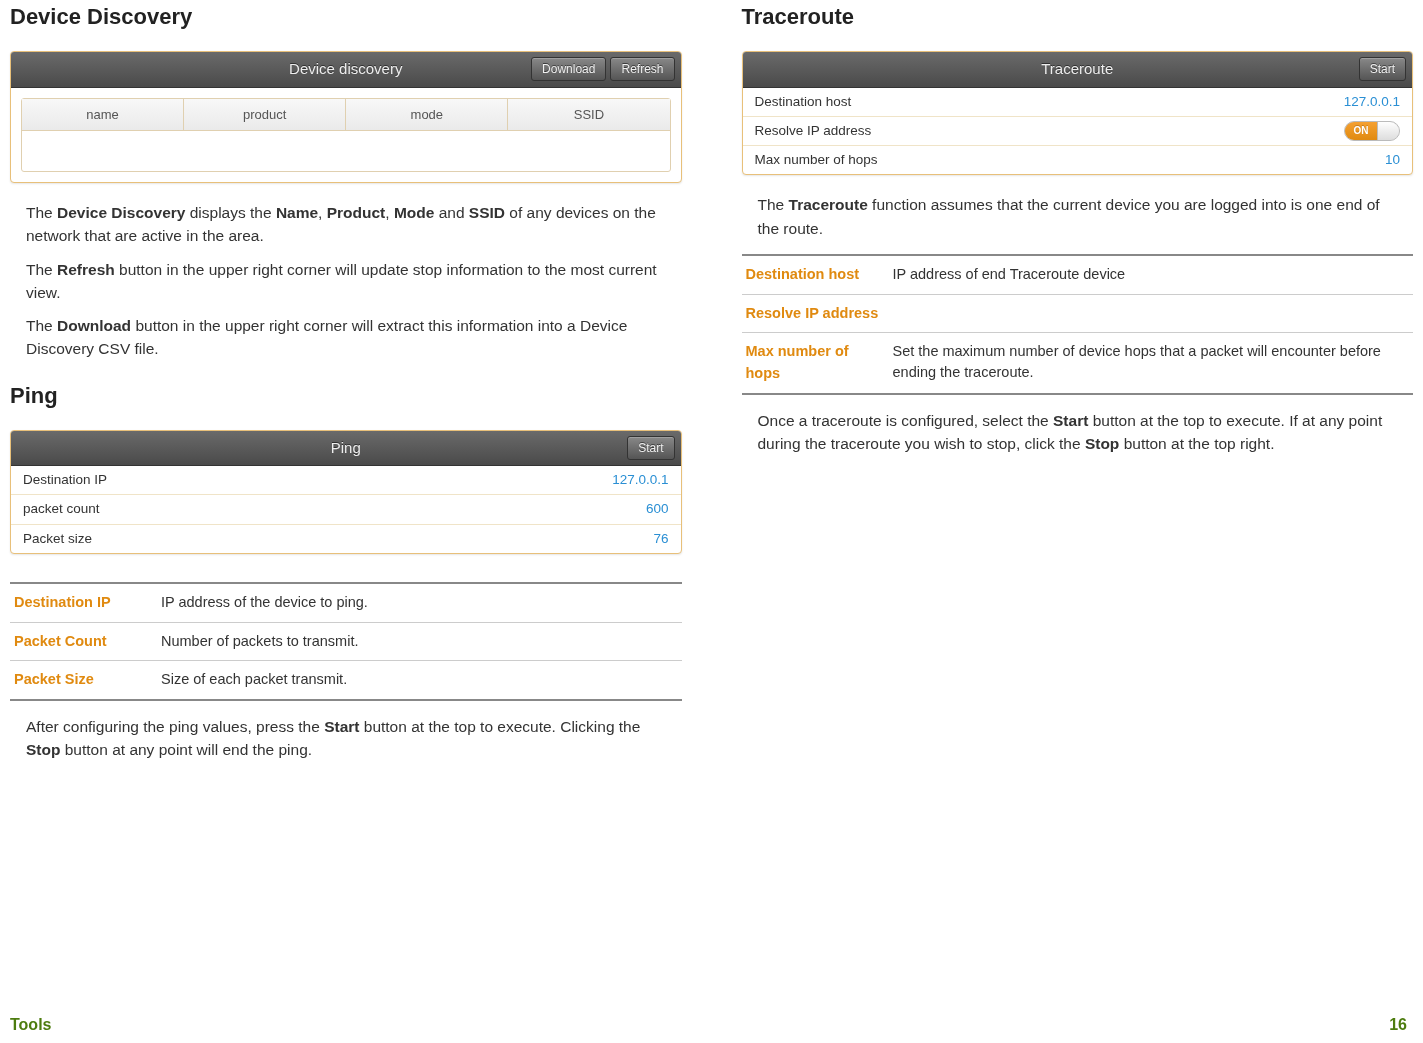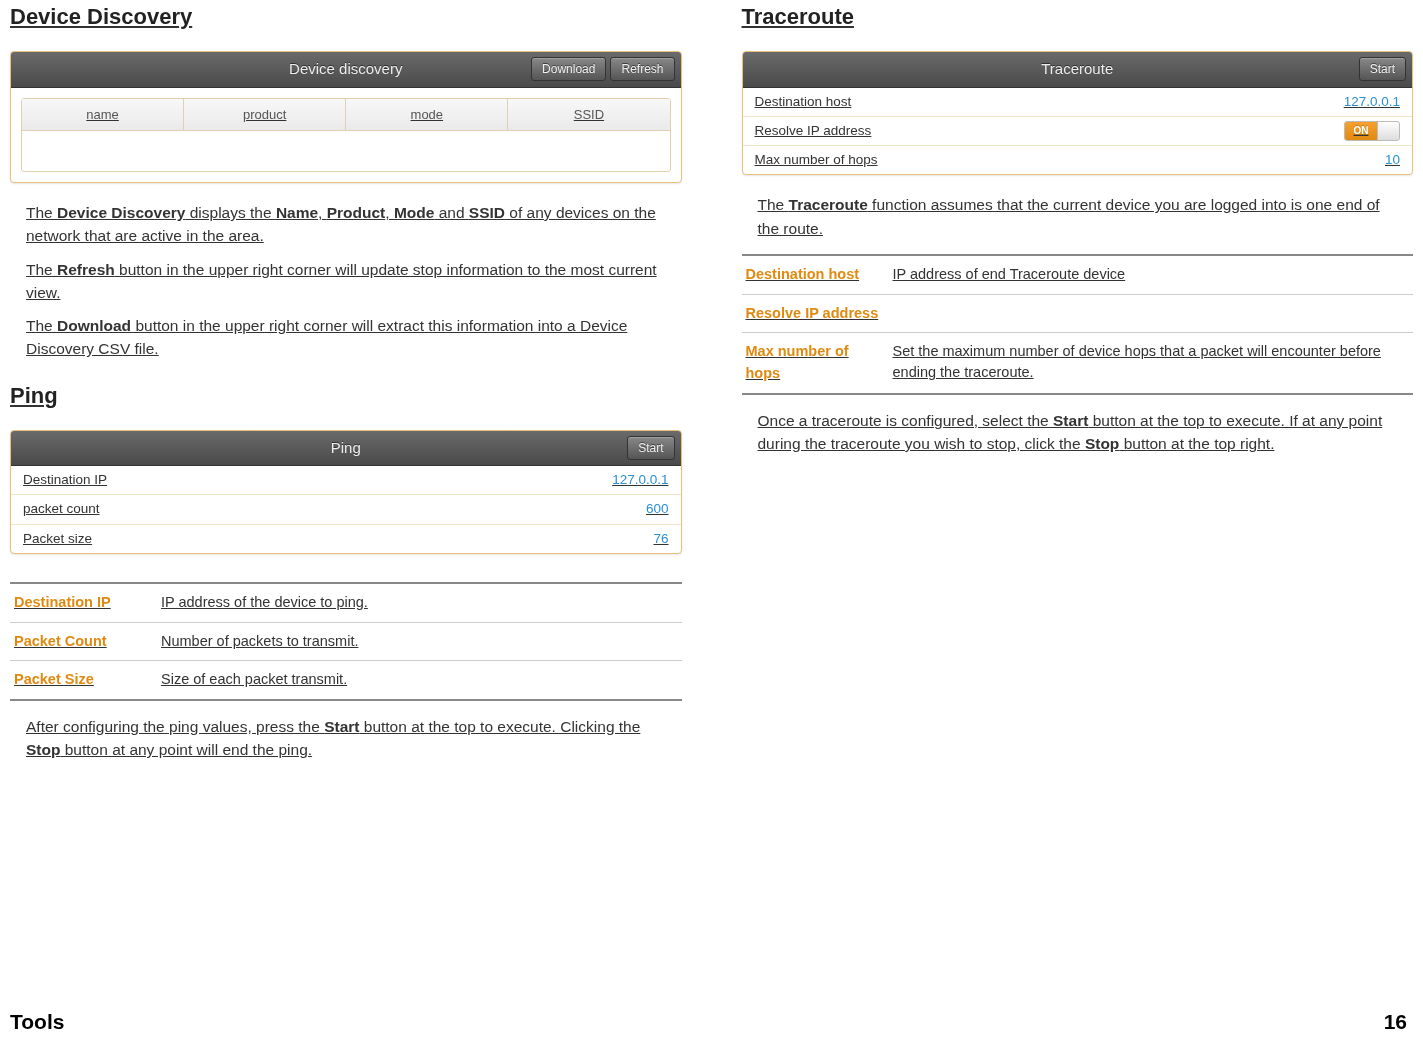--- a/index.html
+++ b/index.html
@@ -10,21 +10,20 @@
     background: #fff;
     width: 1423px;
     height: 1043px;
     position: relative;
     line-height: 1.5;
   }
   .page {
     display: flex;
     gap: 60px;
     padding: 0 10px 0 10px;
-    text-decoration: underline;
   }
   .col { flex: 1; }
   h2 {
     font-size: 22px;
     font-weight: bold;
     color: #222;
     margin-bottom: 18px;
   }
   .panel {
     border: 1px solid #e8c07a;
@@ -96,21 +95,21 @@
   }
   .kv-panel .row:last-child { border-bottom: none; }
   .kv-panel .k { color: #333; }
   .kv-panel .v { color: #2a8fd4; }
   .toggle {
     display: inline-flex;
     width: 56px;
     height: 20px;
     background: #ddd;
     border: 1px solid #bbb;
-    border-radius: 3px;
+    border-radius: 10px;
     overflow: hidden;
     font-size: 10px;
     font-weight: bold;
     box-shadow: inset 0 1px 2px rgba(0,0,0,0.2);
     justify-content: center;
   }
   .toggle .on {
     flex: 1;
     background: linear-gradient(#f5a030,#e08a10);
     color: #fff;
@@ -143,23 +142,23 @@
     font-weight: bold;
   }
   .def-desc { flex: 1; color: #333; line-height: 1.45; }
   .footer {
     position: absolute;
     bottom: 6px;
     left: 10px;
     right: 16px;
     display: flex;
     justify-content: space-between;
-    color: #000000;
-    font-weight: bold;
-    font-size: 21px;
+    color: #4d7c0f;
+    font-weight: bold;
+    font-size: 16px;
   }
 </style>
 </head>
 <body>
 
 <div class="page">
 
   <div class="col">
 
     <h2>Device Discovery</h2>

